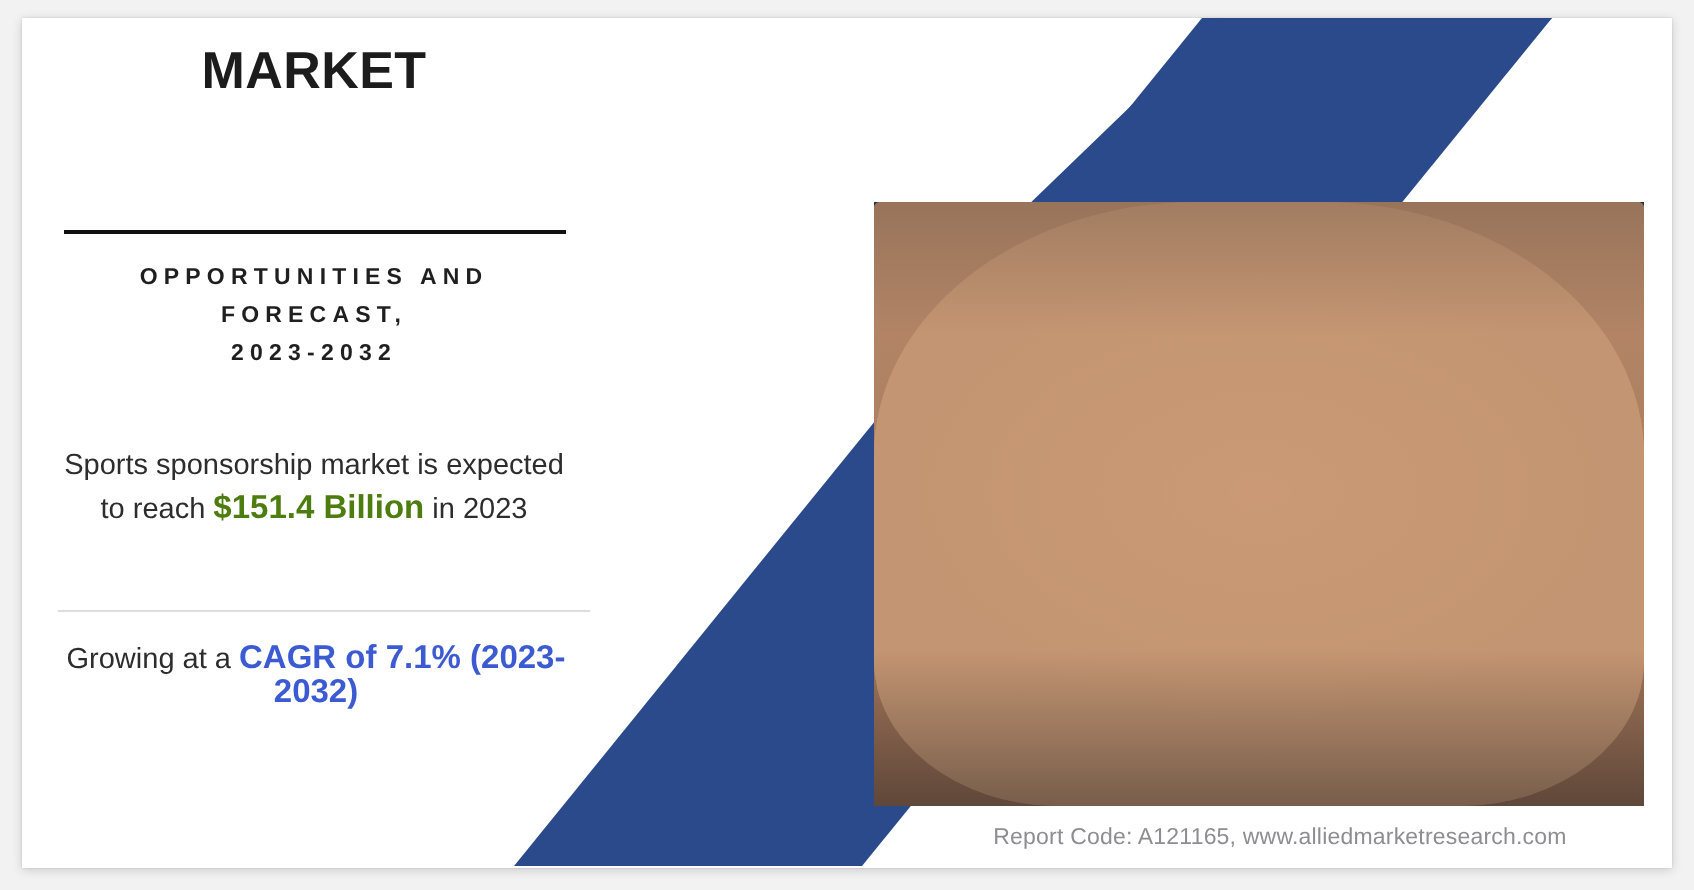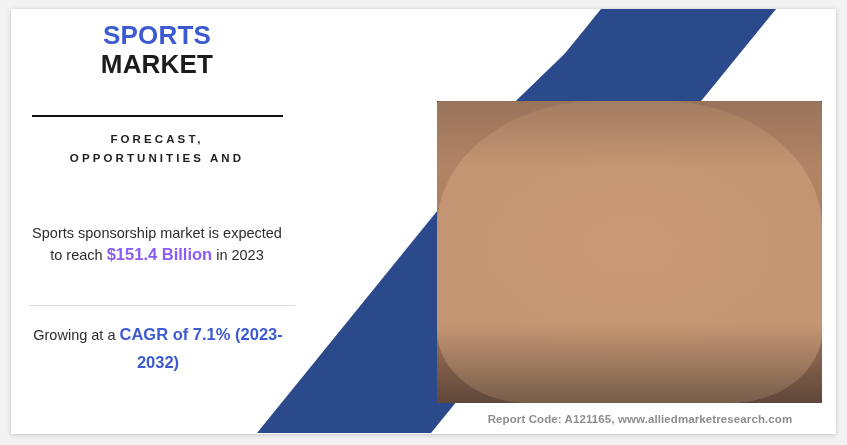--- a/index.html
+++ b/index.html
@@ -113,21 +113,21 @@
     position: absolute;
     left: 18px;
     top: 214px;
     width: 256px;
     text-align: center;
     color: #2d2d2d;
     font-size: 14.5px;
     line-height: 21px;
   }
   #stat-block .hl {
-    color: #8b5cf6;
+    color: #4d7c0f;
     font-weight: bold;
     font-size: 16.5px;
   }
 
   #rule-light {
     position: absolute;
     left: 18px;
     top: 296px;
     width: 266px;
     height: 0;
@@ -135,21 +135,21 @@
   }
 
   #cagr-block {
     position: absolute;
     left: 14px;
     top: 312px;
     width: 266px;
     text-align: center;
     color: #2d2d2d;
     font-size: 14.5px;
-    line-height: 27px;
+    line-height: 16px;
   }
   #cagr-block .hl {
     color: #3c5bd2;
     font-weight: bold;
     font-size: 16.5px;
   }
 
   
   #photo {
     position: absolute;
@@ -389,45 +389,44 @@
   #footer {
     position: absolute;
     left: 440px;
     top: 404px;
     width: 378px;
     text-align: center;
     color: #8d8d92;
     font-size: 11.5px;
     letter-spacing: 0.1px;
     z-index: 8;
-    font-weight: bold;
   }
 </style>
 </head>
 <body>
 
 <div id="page">
   <div id="card">
 
     <div class="blue-shape" id="blue-sweep"></div>
     <div class="blue-shape" id="blue-top"></div>
 
 
     <div id="left-col">
 
       <div id="title-block">
-        <div class="title-line title-blue">SPORTS</div>
         <div class="title-line title-dark">MARKET</div>
       </div>
 
       <div id="rule-dark"></div>
 
       <div id="subtitle">
+        <div>OPPORTUNITIES AND</div>
         <div>FORECAST,</div>
-        <div>OPPORTUNITIES AND</div>
+        <div>2023-2032</div>
       </div>
 
       <div id="stat-block">
         <span>Sports sponsorship market is expected to reach </span><span class="hl">$151.4 Billion</span><span> in 2023</span>
       </div>
 
       <div id="rule-light"></div>
 
       <div id="cagr-block">
         <span>Growing at a </span><span class="hl">CAGR of 7.1% (2023-2032)</span><span></span>

